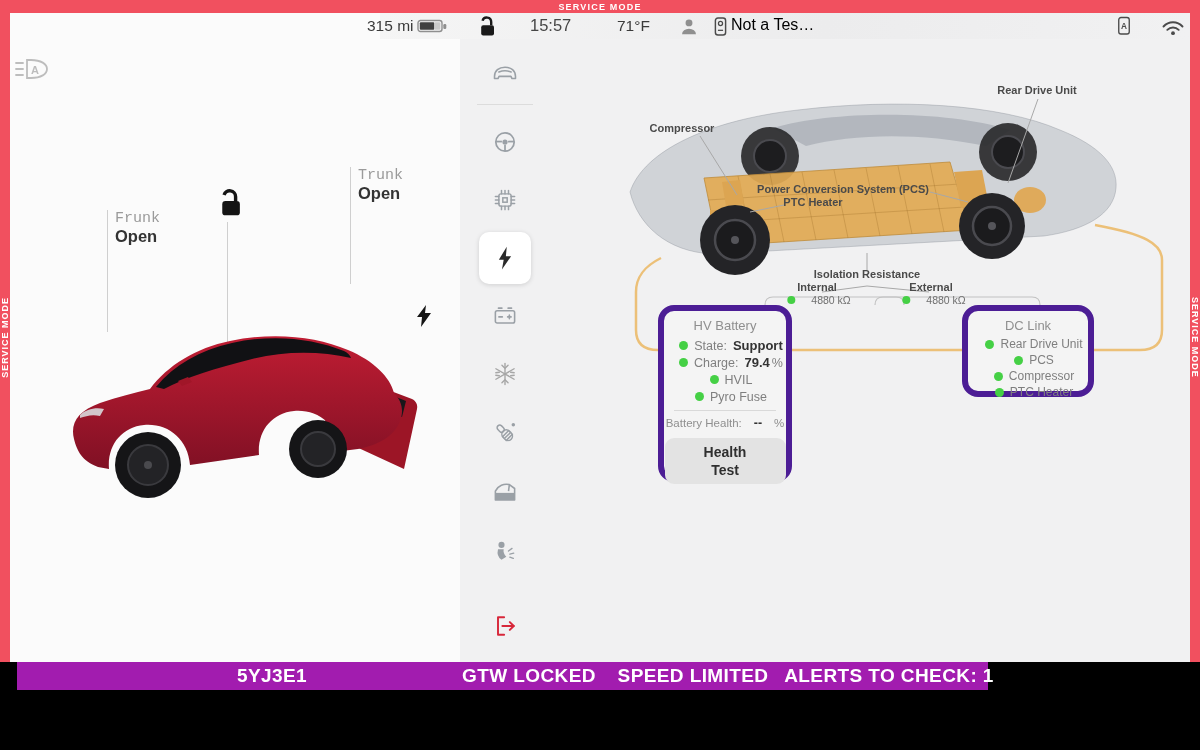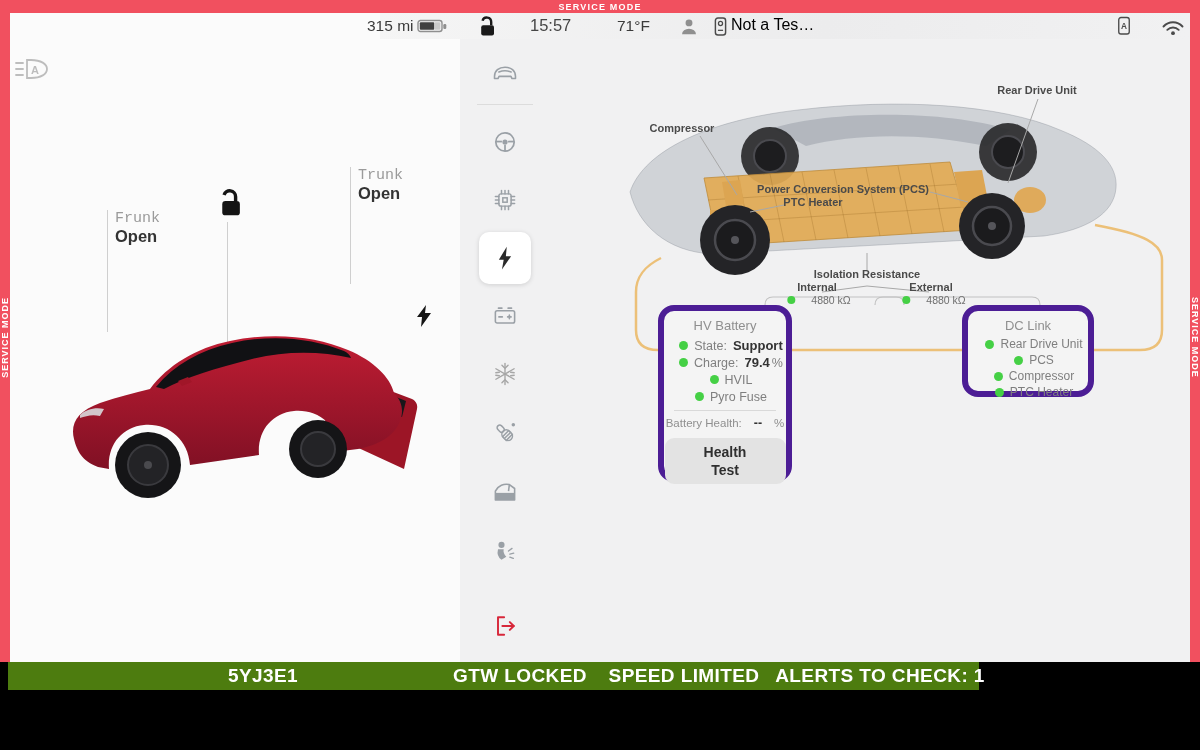--- a/index.html
+++ b/index.html
@@ -6,21 +6,21 @@
   body{width:1200px;height:750px;font-family:"Liberation Sans","DejaVu Sans",sans-serif;}
   .screen{position:relative;width:1200px;height:750px;background:#000;overflow:hidden;}
   
   .frame-top{position:absolute;left:0;top:0;width:1200px;height:13px;background:#f1505f;display:flex;align-items:center;justify-content:center;z-index:30;}
   .frame-top span{color:#fff;font-size:9px;font-weight:bold;letter-spacing:1.2px;}
   .frame-side{position:absolute;top:13px;width:10px;height:649px;background:#f1505f;z-index:30;display:flex;align-items:center;justify-content:center;}
   .frame-left{left:0;}
   .frame-right{left:1190px;}
   .frame-side span{color:#fff;font-size:9px;font-weight:bold;letter-spacing:1px;white-space:nowrap;writing-mode:vertical-rl;}
   .frame-left span{transform:rotate(180deg);}
-  .service-bar{position:absolute;left:8px;top:662px;width:971px;height:28px;background:#4d7c0f;z-index:30;}
+  .service-bar{position:absolute;left:17px;top:662px;width:971px;height:28px;background:#a21caf;z-index:30;}
   .service-bar span{position:absolute;top:3px;transform:translateX(-50%);color:#fff;font-size:19px;font-weight:bold;letter-spacing:.4px;white-space:nowrap;}
   
   .content{position:absolute;left:10px;top:13px;width:1180px;height:649px;background:#f1f1f2;z-index:10;}
   .left-region{position:absolute;left:0;top:0;width:450px;height:649px;background:#fbfbfb;}
   .map-shade{position:absolute;left:370px;top:0;width:810px;height:26px;background:linear-gradient(100deg,#f5f5f5 0%,#ececed 55%,#f1f1f2 100%);}
   
   .sb-item{position:absolute;color:#3a3a3a;font-size:15.5px;white-space:nowrap;}
   
   .tag-line{position:absolute;width:1px;background:#cfcfcf;}
   .tag{position:absolute;white-space:nowrap;line-height:1.15;}

